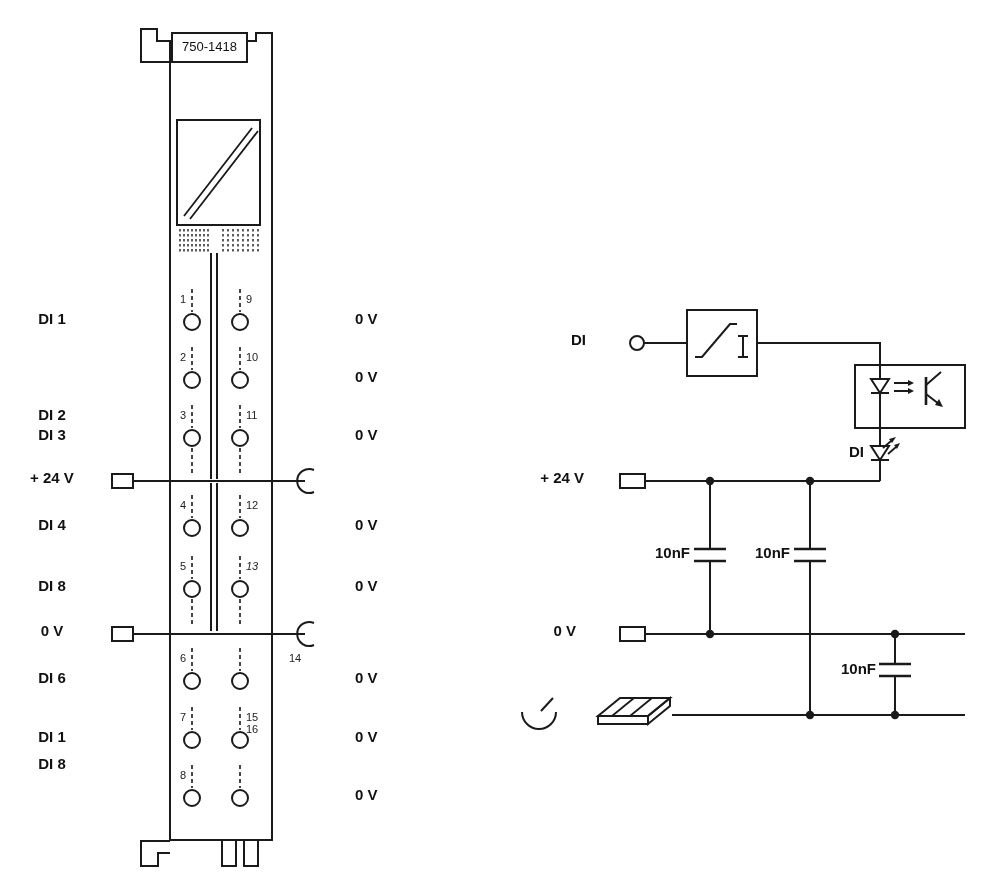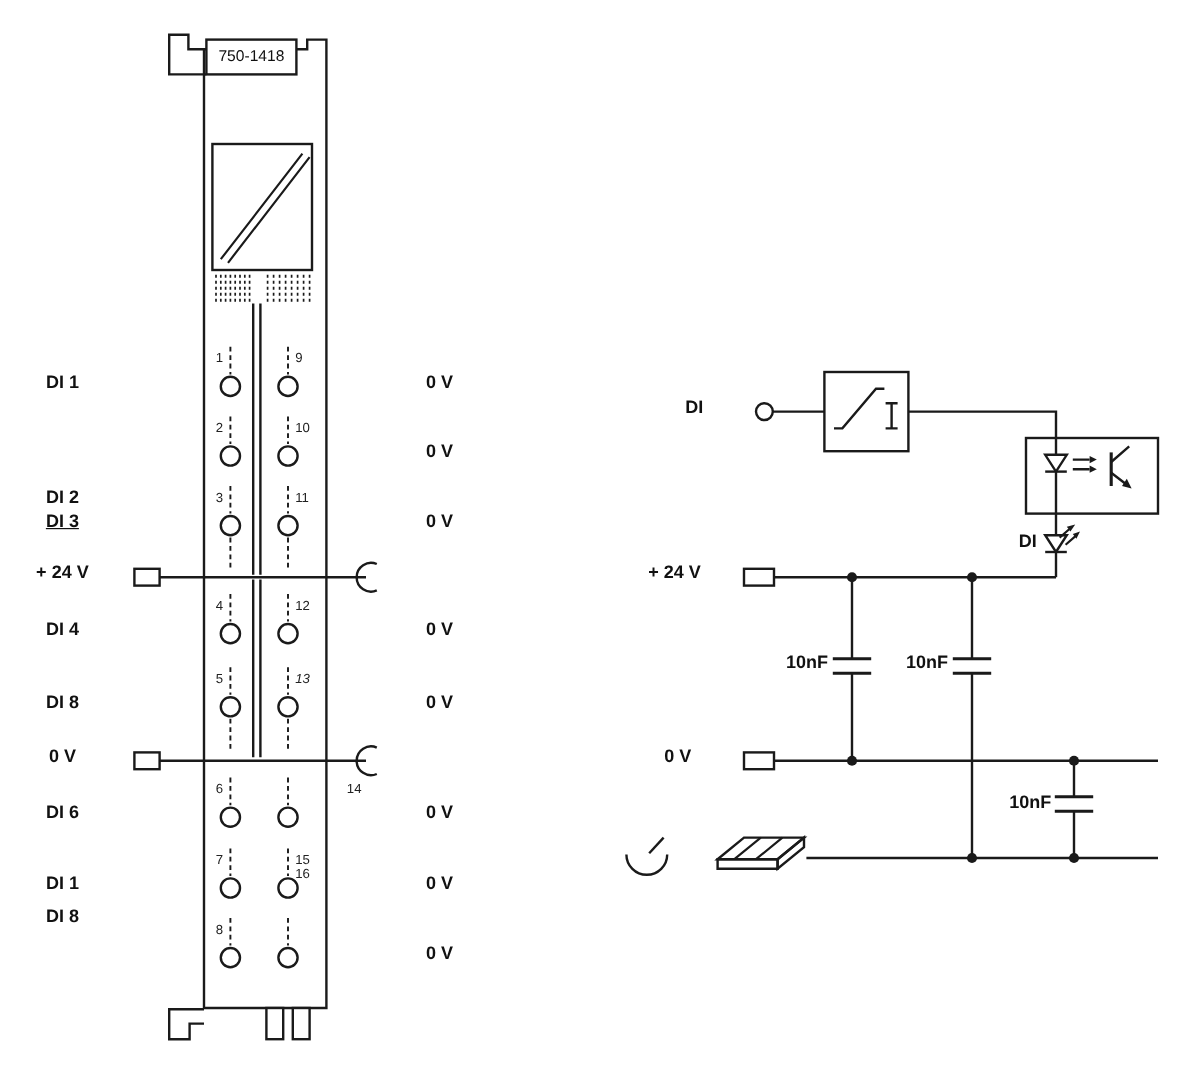--- a/index.html
+++ b/index.html
@@ -163,21 +163,21 @@
         <polygon class="sk" points="648,716 670,698 670,706 648,724"></polygon>
         <path class="thin" d="M612,716L634,698M630,716L652,698"></path>
       </g>
     </g>
   </svg>
 
   <div class="pn c" style="left:172px;top:40px;width:75px;">750-1418</div>
 
   <div class="lbl c" style="left:6px;top:311px;width:92px;">DI 1</div>
   <div class="lbl c" style="left:6px;top:363px;width:92px;margin-top:44px;">DI 2</div>
-  <div class="lbl c" style="left:6px;top:427px;width:92px;text-decoration:underline;">DI 3</div>
+  <div class="lbl c" style="left:6px;top:427px;width:92px;">DI 3</div>
   <div class="lbl c" style="left:6px;top:470px;width:92px;">+ 24 V</div>
   <div class="lbl c" style="left:6px;top:517px;width:92px;">DI 4</div>
   <div class="lbl c" style="left:6px;top:578px;width:92px;">DI 8</div>
   <div class="lbl c" style="left:6px;top:623px;width:92px;">0 V</div>
   <div class="lbl c" style="left:6px;top:670px;width:92px;">DI 6</div>
   <div class="lbl c" style="left:6px;top:729px;width:92px;">DI 1</div>
   <div class="lbl c" style="left:6px;top:756px;width:92px;">DI 8</div>
 
   <div class="lbl" style="left:355px;top:311px;width:60px;">0 V</div>
   <div class="lbl" style="left:355px;top:369px;width:60px;">0 V</div>

